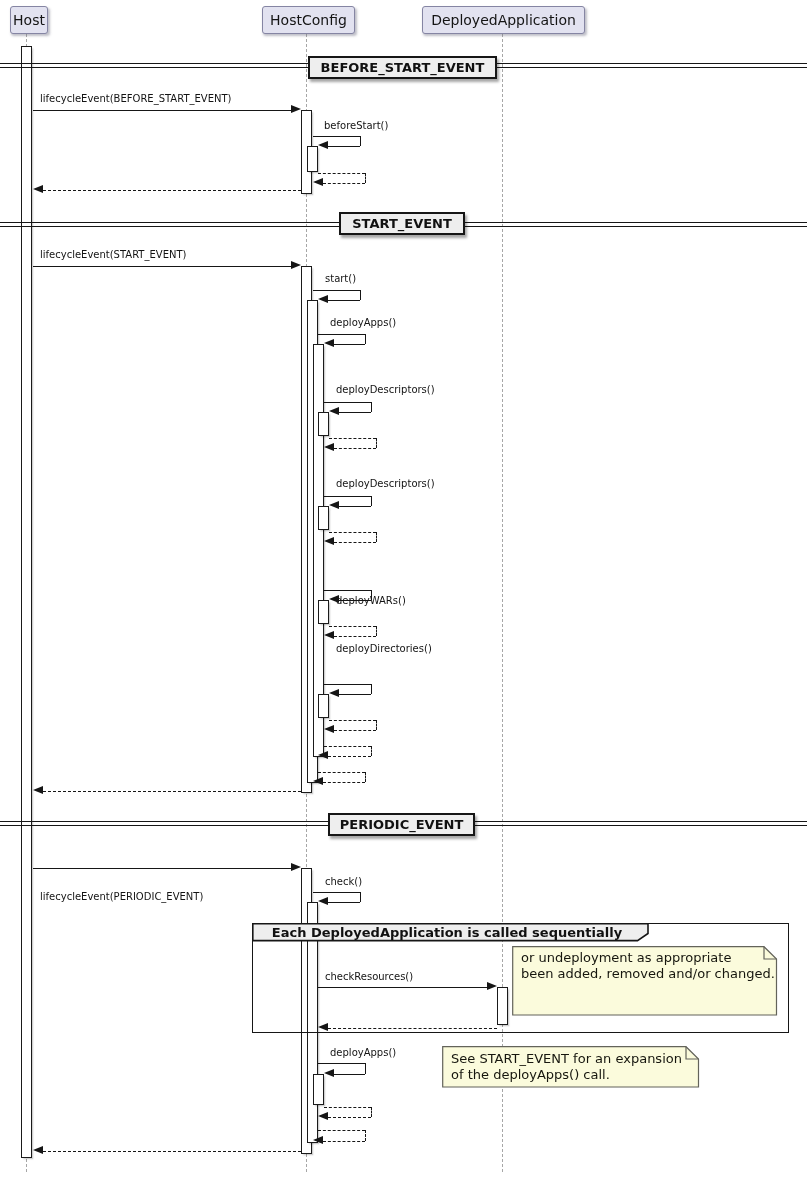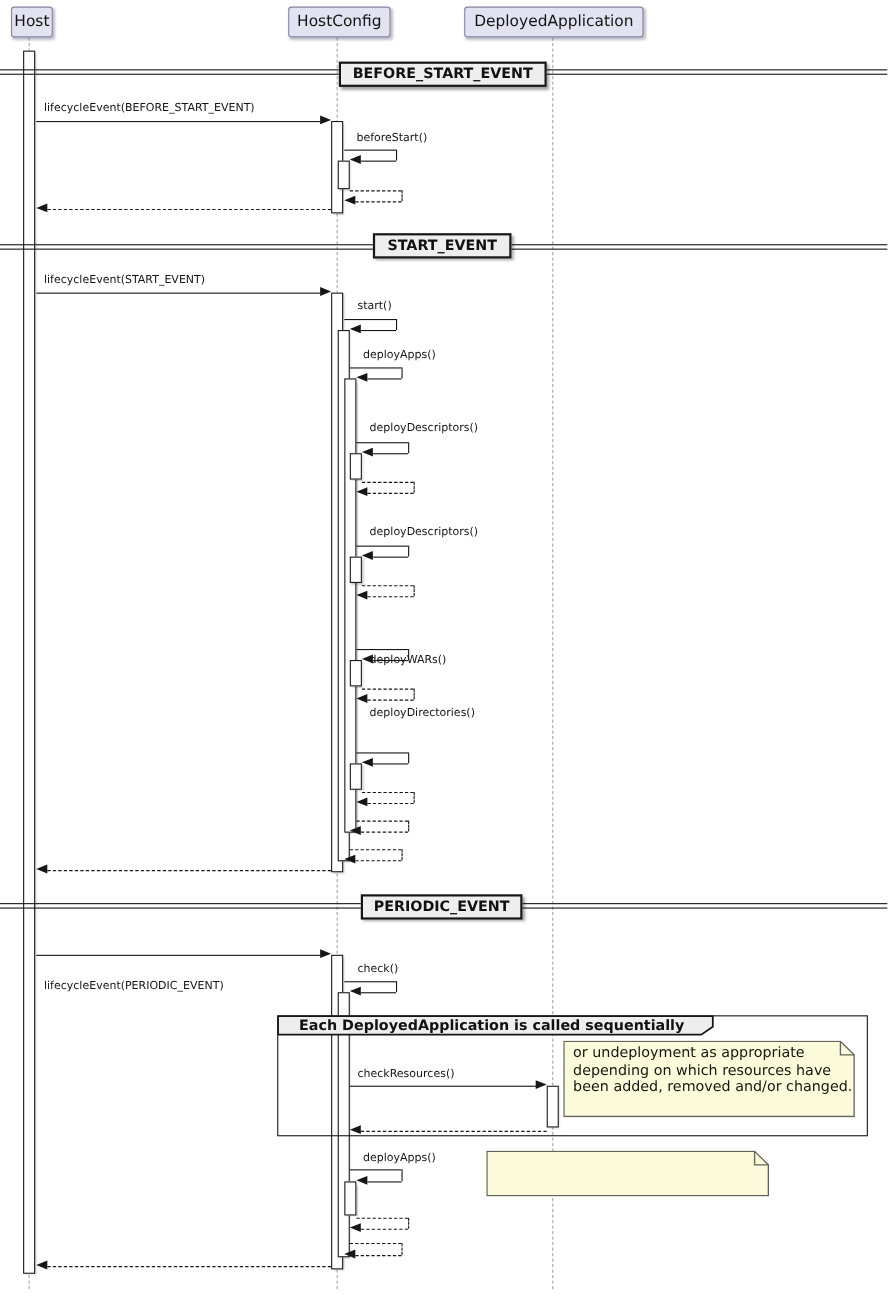--- a/index.html
+++ b/index.html
@@ -193,35 +193,38 @@
   <div class="c act" style="left:497px;top:987px;height:36px"></div>
   <div class="c hl dsh" style="left:328px;top:1028px;width:169px"></div>
   <div class="c arl" style="left:318px;top:1023px"></div>
 
   <svg class="c" style="left:512px;top:946px" width="266" height="70">
     <path d="M0.7,0.7 H252 L264.5,13 V69 H0.7 Z" fill="#FBFBDC" stroke="#63635A" stroke-width="1.2"></path>
     <path d="M252,0.7 V13 H264.5" fill="none" stroke="#63635A" stroke-width="1.2"></path>
   </svg>
   <div class="c ntxt" style="left:521px;top:950px">
     <div>or undeployment as appropriate</div>
-    <div>depending on which resources have</div>
     <div>been added, removed and/or changed.</div>
   </div>
 
   <div class="c lbl" style="left:330px;top:1046px">deployApps()</div>
   <div class="c hl" style="left:318px;top:1063px;width:47px"></div>
   <div class="c vl" style="left:365px;top:1063px;height:11px"></div>
   <div class="c hl" style="left:334px;top:1074px;width:31px"></div>
   <div class="c arl" style="left:324px;top:1069px"></div>
   <div class="c act" style="left:313px;top:1074px;height:29px"></div>
 
   <svg class="c" style="left:442px;top:1046px" width="258" height="42">
     <path d="M0.7,0.7 H244 L256.5,13 V41 H0.7 Z" fill="#FBFBDC" stroke="#63635A" stroke-width="1.2"></path>
     <path d="M244,0.7 V13 H256.5" fill="none" stroke="#63635A" stroke-width="1.2"></path>
   </svg>
+  <div class="c ntxt" style="left:451px;top:1051px">
+    <div>See START_EVENT for an expansion</div>
+    <div>of the deployApps() call.</div>
+  </div>
 
   <div class="c hl dsh" style="left:324px;top:1107px;width:47px"></div>
   <div class="c vl dsh" style="left:371px;top:1107px;height:10px"></div>
   <div class="c hl dsh" style="left:328px;top:1117px;width:43px"></div>
   <div class="c arl" style="left:318px;top:1112px"></div>
 
   <div class="c hl dsh" style="left:318px;top:1130px;width:47px"></div>
   <div class="c vl dsh" style="left:365px;top:1130px;height:11px"></div>
   <div class="c hl dsh" style="left:323px;top:1141px;width:42px"></div>
   <div class="c arl" style="left:313px;top:1136px"></div>

